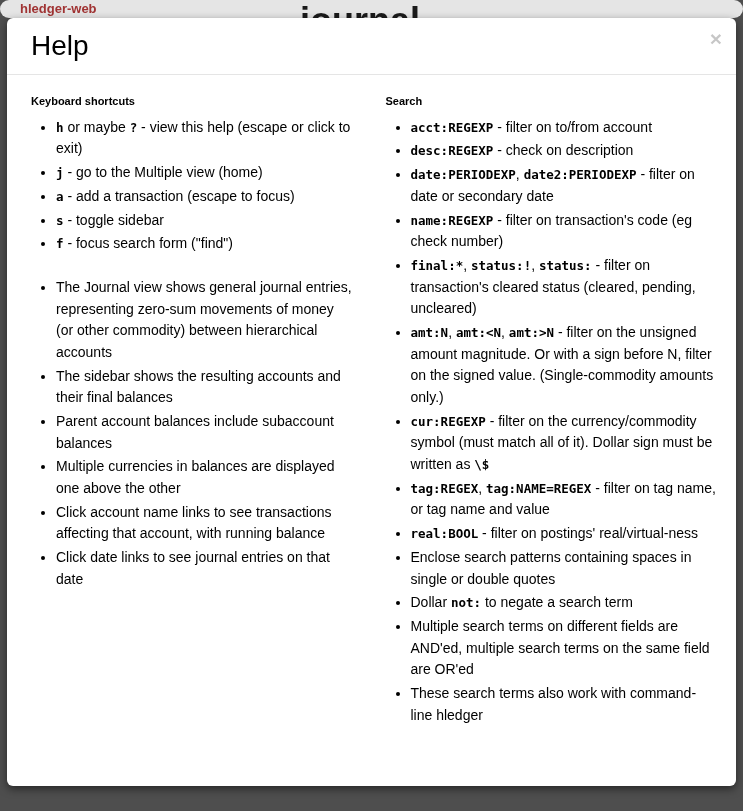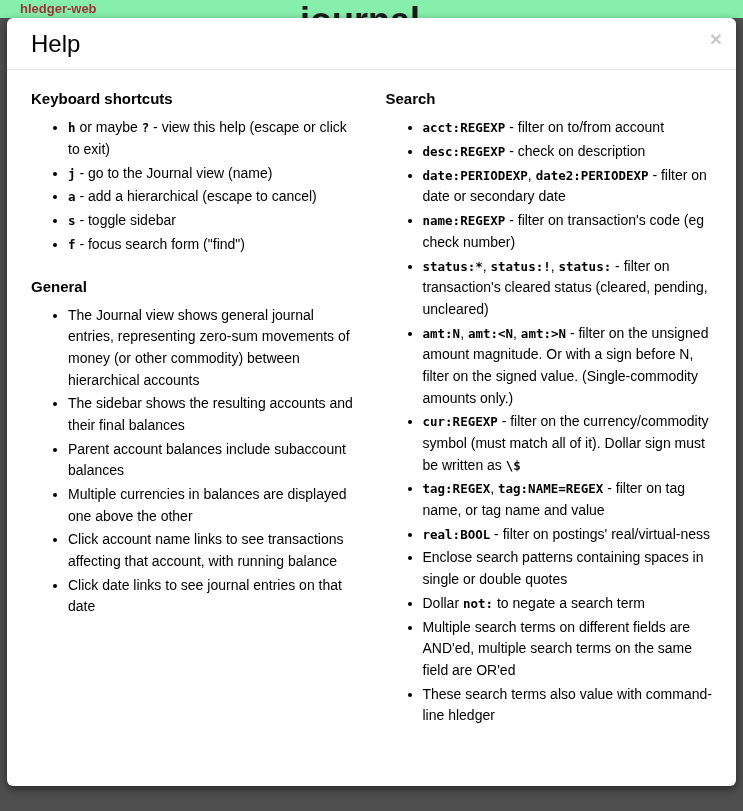--- a/index.html
+++ b/index.html
@@ -7,21 +7,21 @@
   body {
     width:743px; height:811px;
     background:#4e4e4e;
     font-family:"Liberation Sans","DejaVu Sans",sans-serif;
     position:relative; overflow:hidden;
     color:#000;
   }
   
   .page-top {
     position:absolute; top:0; left:0; right:0; height:18px;
-    background:#86efac; overflow:hidden;
+    background:#e5e5e5; overflow:hidden;border-radius:9px;
   }
   .brand {
     position:absolute; left:20px; top:1px;
     color:#a03333; font-size:13px; font-weight:bold;
     text-decoration:none; cursor:pointer;
   }
   .page-heading {
     position:absolute; left:300px; top:0;
     font-size:36px; font-weight:bold; color:#1a1a1a;
     white-space:nowrap;
@@ -33,47 +33,47 @@
     background:#fff; border-radius:6px;
     box-shadow:0 3px 9px rgba(0,0,0,0.5);
     overflow:hidden;
   }
   .modal-header {
     position:relative;
     padding:13px 15px 12px 24px;
     border-bottom:1px solid #e5e5e5;
   }
   .modal-title {
-    margin:0; font-size:24px; font-weight:500; color:#000;
+    margin:0; font-size:28px; font-weight:500; color:#000;
     line-height:1.1;
   }
   .close-btn {
     position:absolute; right:14px; top:10px;
     background:none; border:none; padding:0;
     font-size:21px; font-weight:bold; line-height:1;
     color:#000; opacity:0.22; cursor:pointer;
     font-family:"Liberation Sans",sans-serif;
   }
   .modal-body {
     display:flex; padding:14px 15px 10px 15px;
   }
   .help-col { width:50%; }
   .help-col.left  { padding:0 18px 0 9px; }
   .help-col.right { padding:0 4px 0 14px; }
   .section-heading {
-    font-size:15px; font-weight:bold; color:#000;
+    font-size:11px; font-weight:bold; color:#000;
     margin:6px 0 10px 0;
   }
   .section-heading + ul { margin-top:10px; }
   ul.help-list {
     margin:0 0 22px 0; padding-left:25px;
     list-style:disc;
   }
   ul.help-list li {
-    font-size:14px; line-height:1.55; margin:0 0 2px 12px;
+    font-size:14px; line-height:1.55; margin:0 0 2px 0;
   }
   .code {
     font-family:"DejaVu Sans Mono","Liberation Mono",monospace;
     font-weight:bold; font-size:12.5px;
   }
 </style>
 </head>
 <body>
 
 <div class="page-top">
@@ -86,47 +86,46 @@
 <div class="modal-box">
   <div class="modal-header">
     <button class="close-btn">×</button>
     <h2 class="modal-title">Help</h2>
   </div>
   <div class="modal-body">
     <div class="help-col left">
         <h3 class="section-heading">Keyboard shortcuts</h3>
         <ul class="help-list">
           <li><span class="code">h</span><span> or maybe </span><span class="code">?</span><span> - view this help (escape or click to exit)</span></li>
-          <li><span class="code">j</span><span> - go to the Journal view (name)</span></li>
-          <li><span class="code">a</span><span> - add a hierarchical (escape to cancel)</span></li>
+          <li><span class="code">j</span><span> - go to the Multiple view (home)</span></li>
+          <li><span class="code">a</span><span> - add a transaction (escape to focus)</span></li>
           <li><span class="code">s</span><span> - toggle sidebar</span></li>
           <li><span class="code">f</span><span> - focus search form ("find")</span></li>
         </ul>
-        <h3 class="section-heading">General</h3>
         <ul class="help-list">
           <li><span>The Journal view shows general journal entries, representing zero-sum movements of money (or other commodity) between hierarchical accounts</span></li>
           <li><span>The sidebar shows the resulting accounts and their final balances</span></li>
           <li><span>Parent account balances include subaccount balances</span></li>
           <li><span>Multiple currencies in balances are displayed one above the other</span></li>
           <li><span>Click account name links to see transactions affecting that account, with running balance</span></li>
           <li><span>Click date links to see journal entries on that date</span></li>
         </ul>
       </div>
     <div class="help-col right">
         <h3 class="section-heading">Search</h3>
         <ul class="help-list">
           <li><span class="code">acct:REGEXP</span><span> - filter on to/from account</span></li>
           <li><span class="code">desc:REGEXP</span><span> - check on description</span></li>
           <li><span class="code">date:PERIODEXP</span><span>, </span><span class="code">date2:PERIODEXP</span><span> - filter on date or secondary date</span></li>
           <li><span class="code">name:REGEXP</span><span> - filter on transaction's code (eg check number)</span></li>
-          <li><span class="code">status:*</span><span>, </span><span class="code">status:!</span><span>, </span><span class="code">status:</span><span> - filter on transaction's cleared status (cleared, pending, uncleared)</span></li>
+          <li><span class="code">final:*</span><span>, </span><span class="code">status:!</span><span>, </span><span class="code">status:</span><span> - filter on transaction's cleared status (cleared, pending, uncleared)</span></li>
           <li><span class="code">amt:N</span><span>, </span><span class="code">amt:&lt;N</span><span>, </span><span class="code">amt:&gt;N</span><span> - filter on the unsigned amount magnitude. Or with a sign before N, filter on the signed value. (Single-commodity amounts only.)</span></li>
           <li><span class="code">cur:REGEXP</span><span> - filter on the currency/commodity symbol (must match all of it). Dollar sign must be written as </span><span class="code">\$</span></li>
           <li><span class="code">tag:REGEX</span><span>, </span><span class="code">tag:NAME=REGEX</span><span> - filter on tag name, or tag name and value</span></li>
           <li><span class="code">real:BOOL</span><span> - filter on postings' real/virtual-ness</span></li>
           <li><span>Enclose search patterns containing spaces in single or double quotes</span></li>
           <li><span>Dollar </span><span class="code">not:</span><span> to negate a search term</span></li>
           <li><span>Multiple search terms on different fields are AND'ed, multiple search terms on the same field are OR'ed</span></li>
-          <li><span>These search terms also value with command-line hledger</span></li>
+          <li><span>These search terms also work with command-line hledger</span></li>
         </ul>
       </div>
   </div>
 </div>
 
 </body></html>

